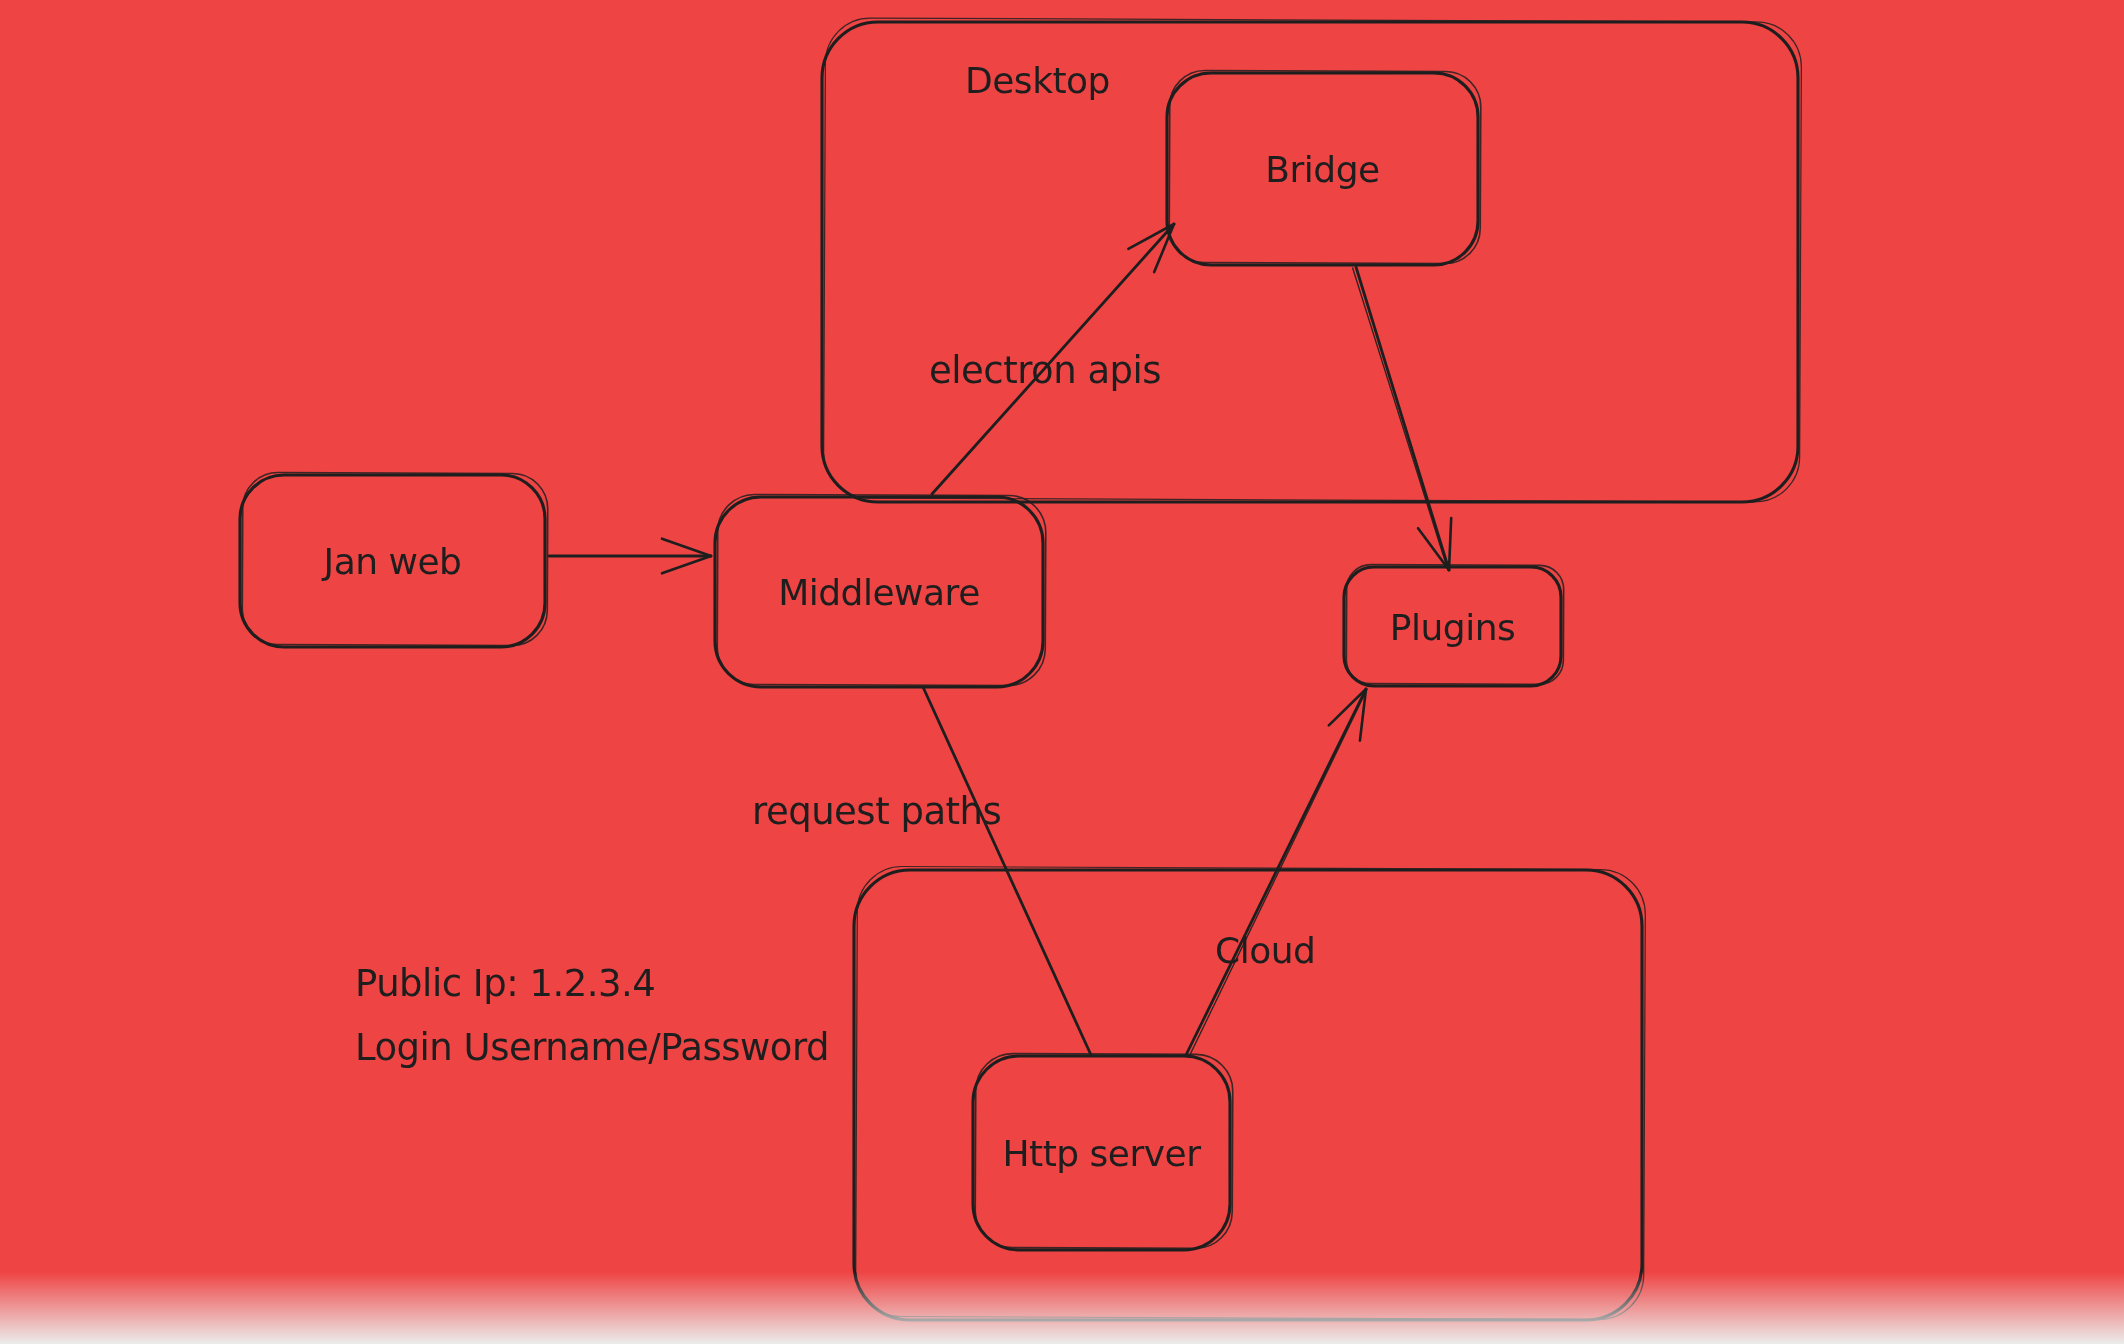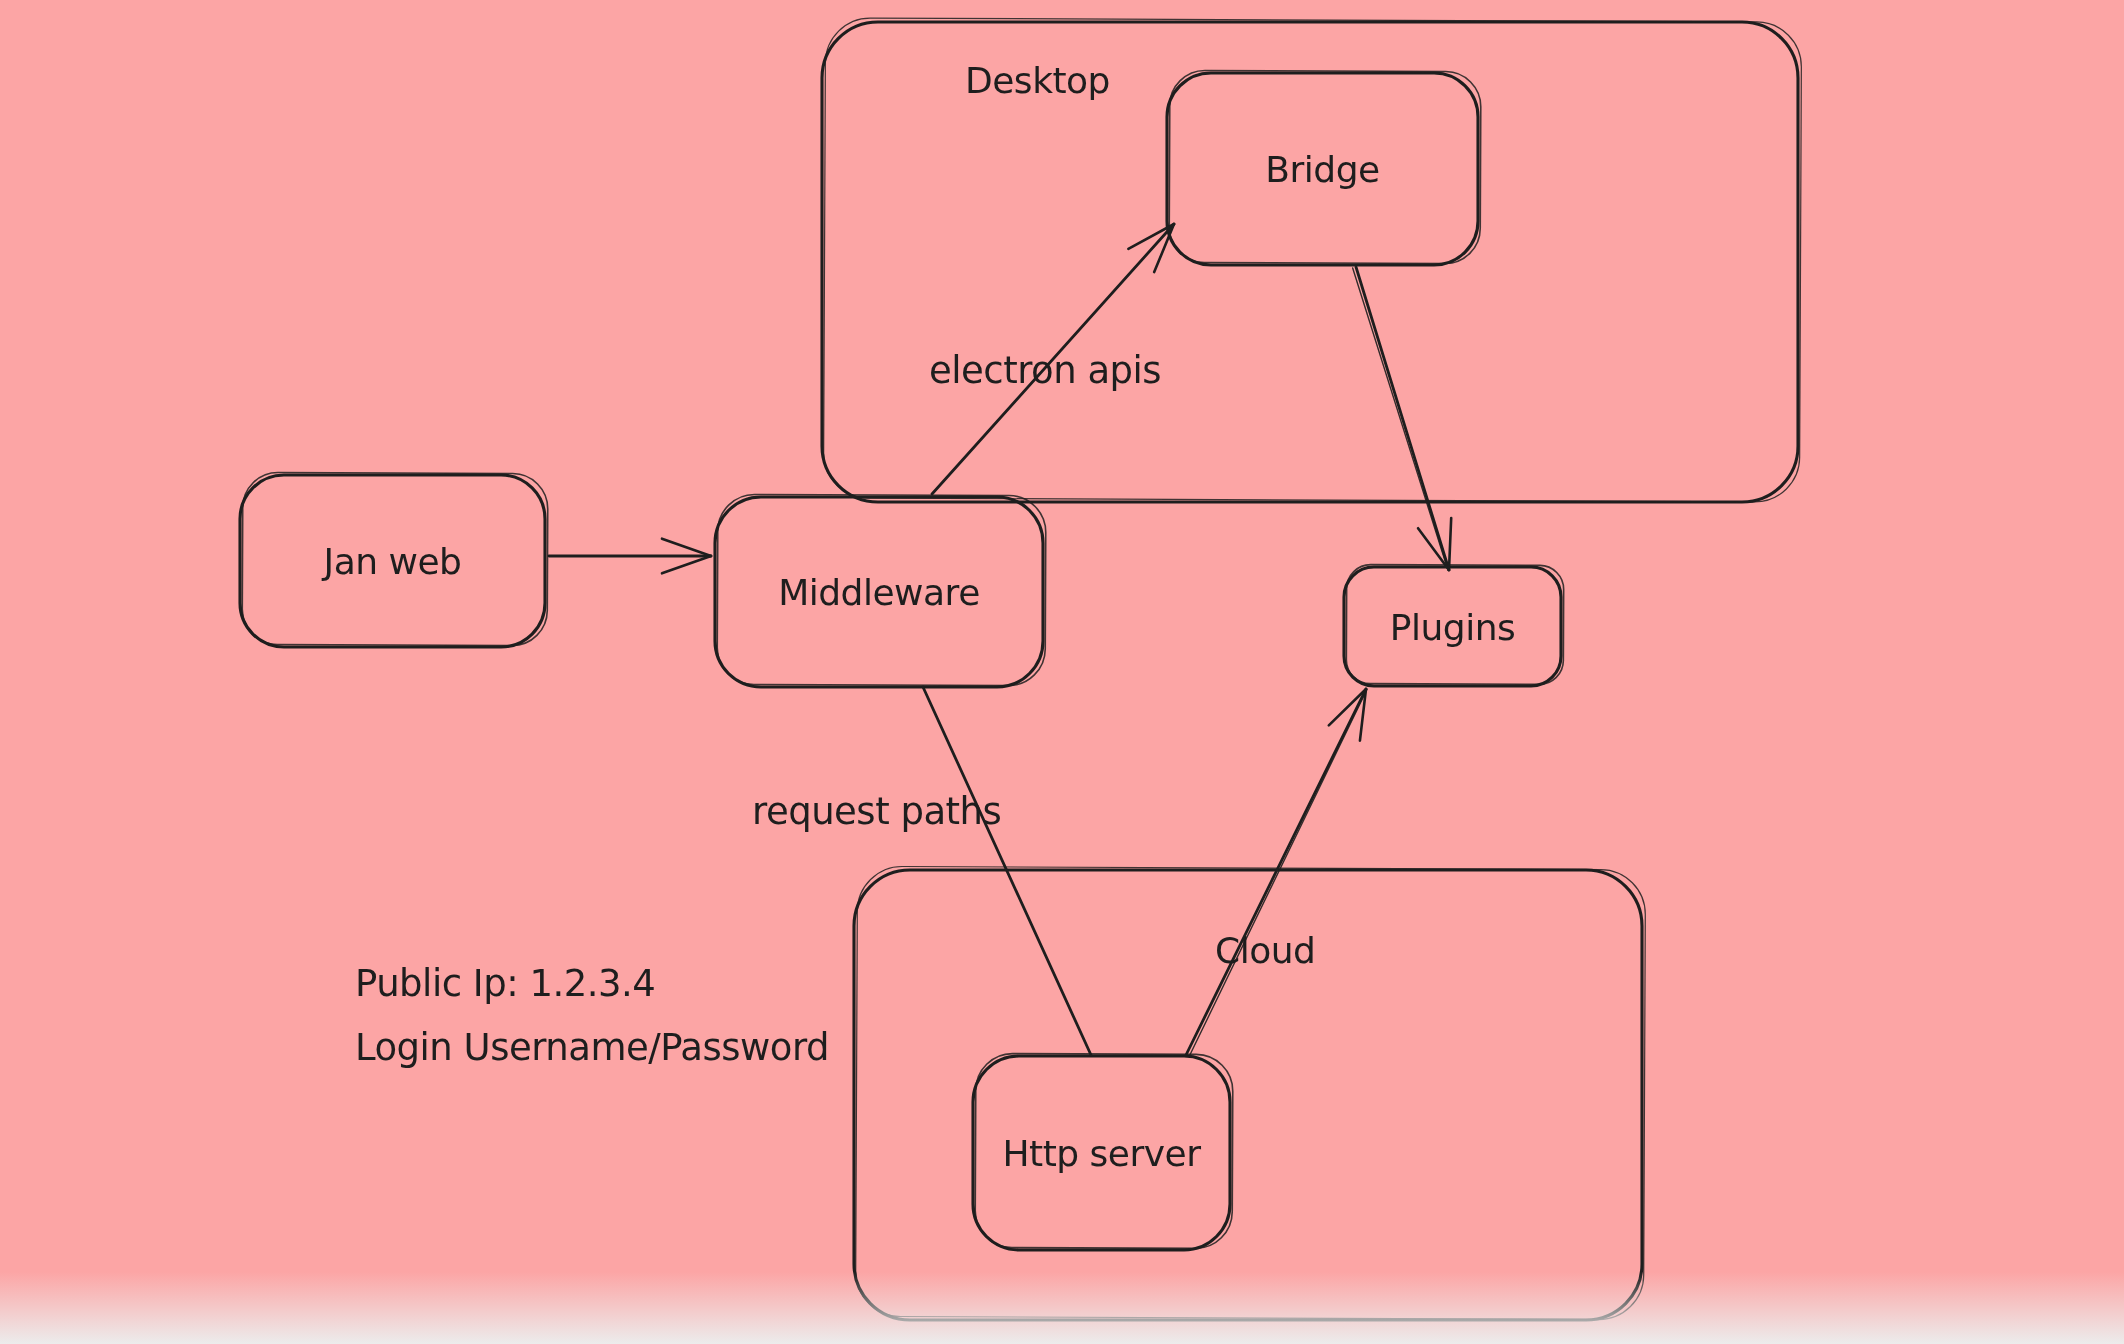--- a/index.html
+++ b/index.html
@@ -1,20 +1,20 @@
 <!DOCTYPE html>
 <html><head>
 <meta charset="utf-8">
 <style>
   html, body { margin: 0; padding: 0; background: #ffffff; }
   .stage {
     position: relative;
     width: 2124px;
     height: 1344px;
-    background: #fca5a5;
+    background: #ef4444;
     overflow: hidden;
     font-family: "DejaVu Sans", "Liberation Sans", sans-serif;
   }
   svg.diagram {
     position: absolute;
     left: 0; top: 0;
     width: 2124px;
     height: 1344px;
     display: block;
   }

